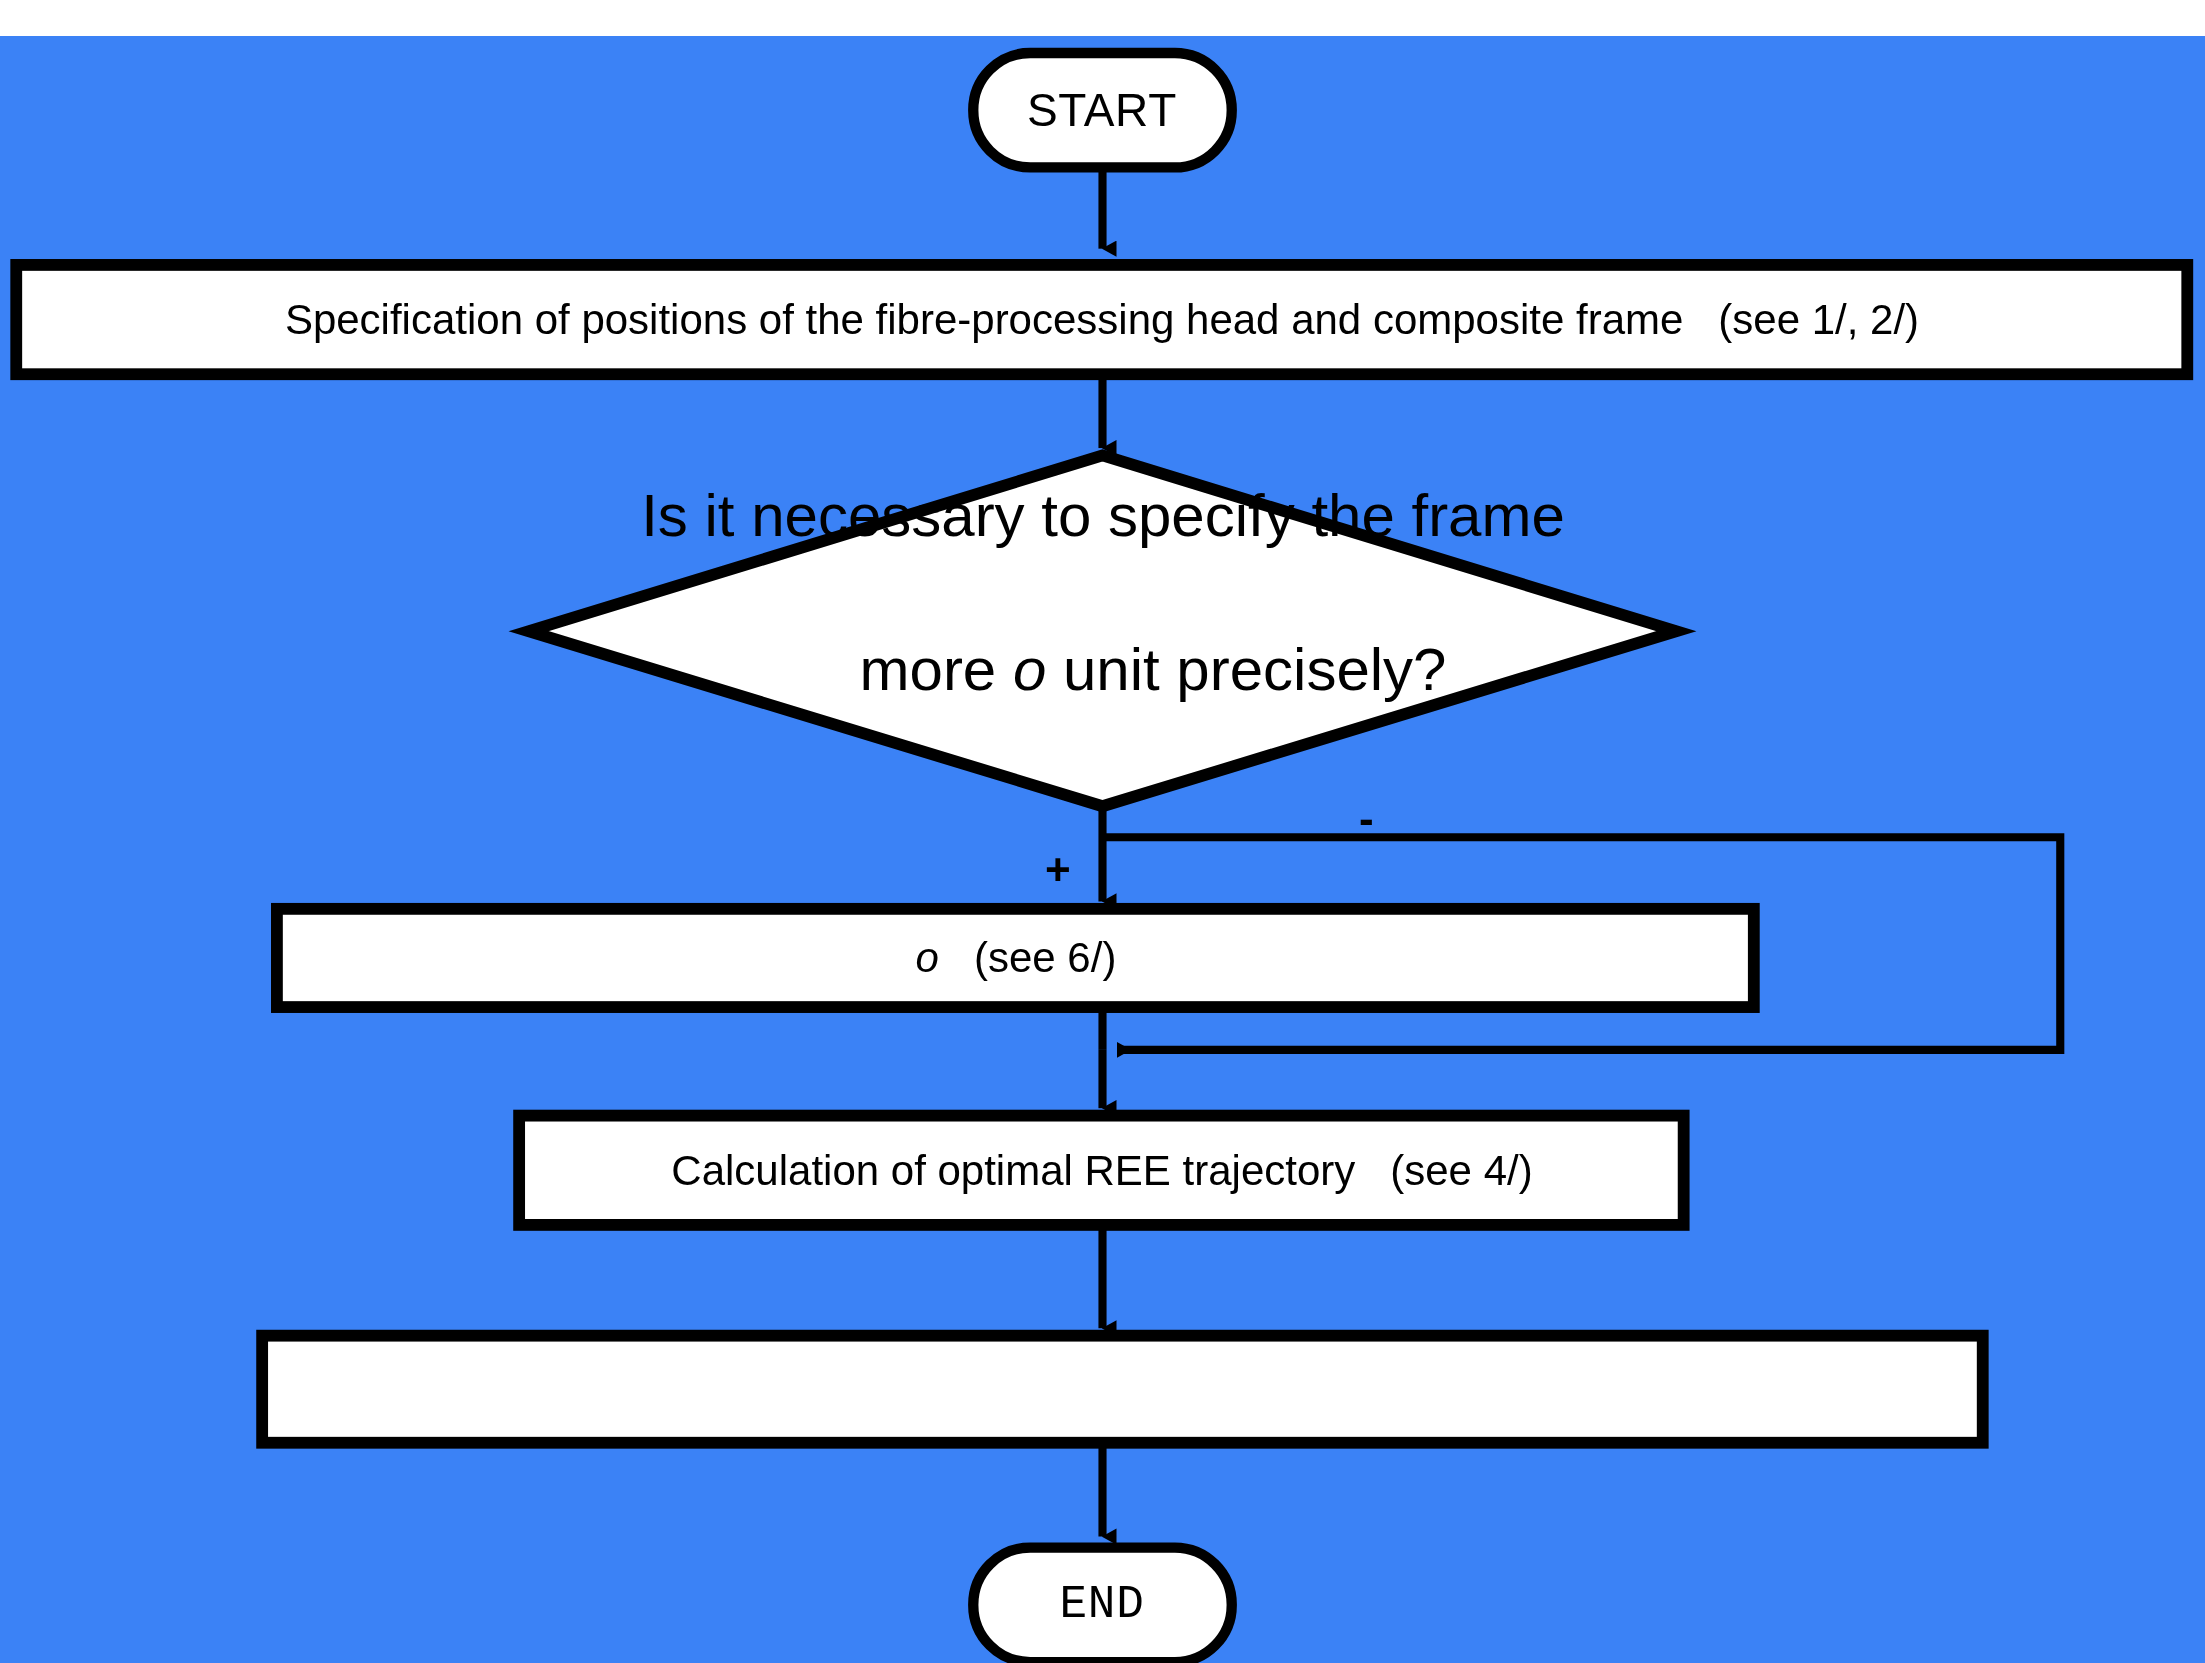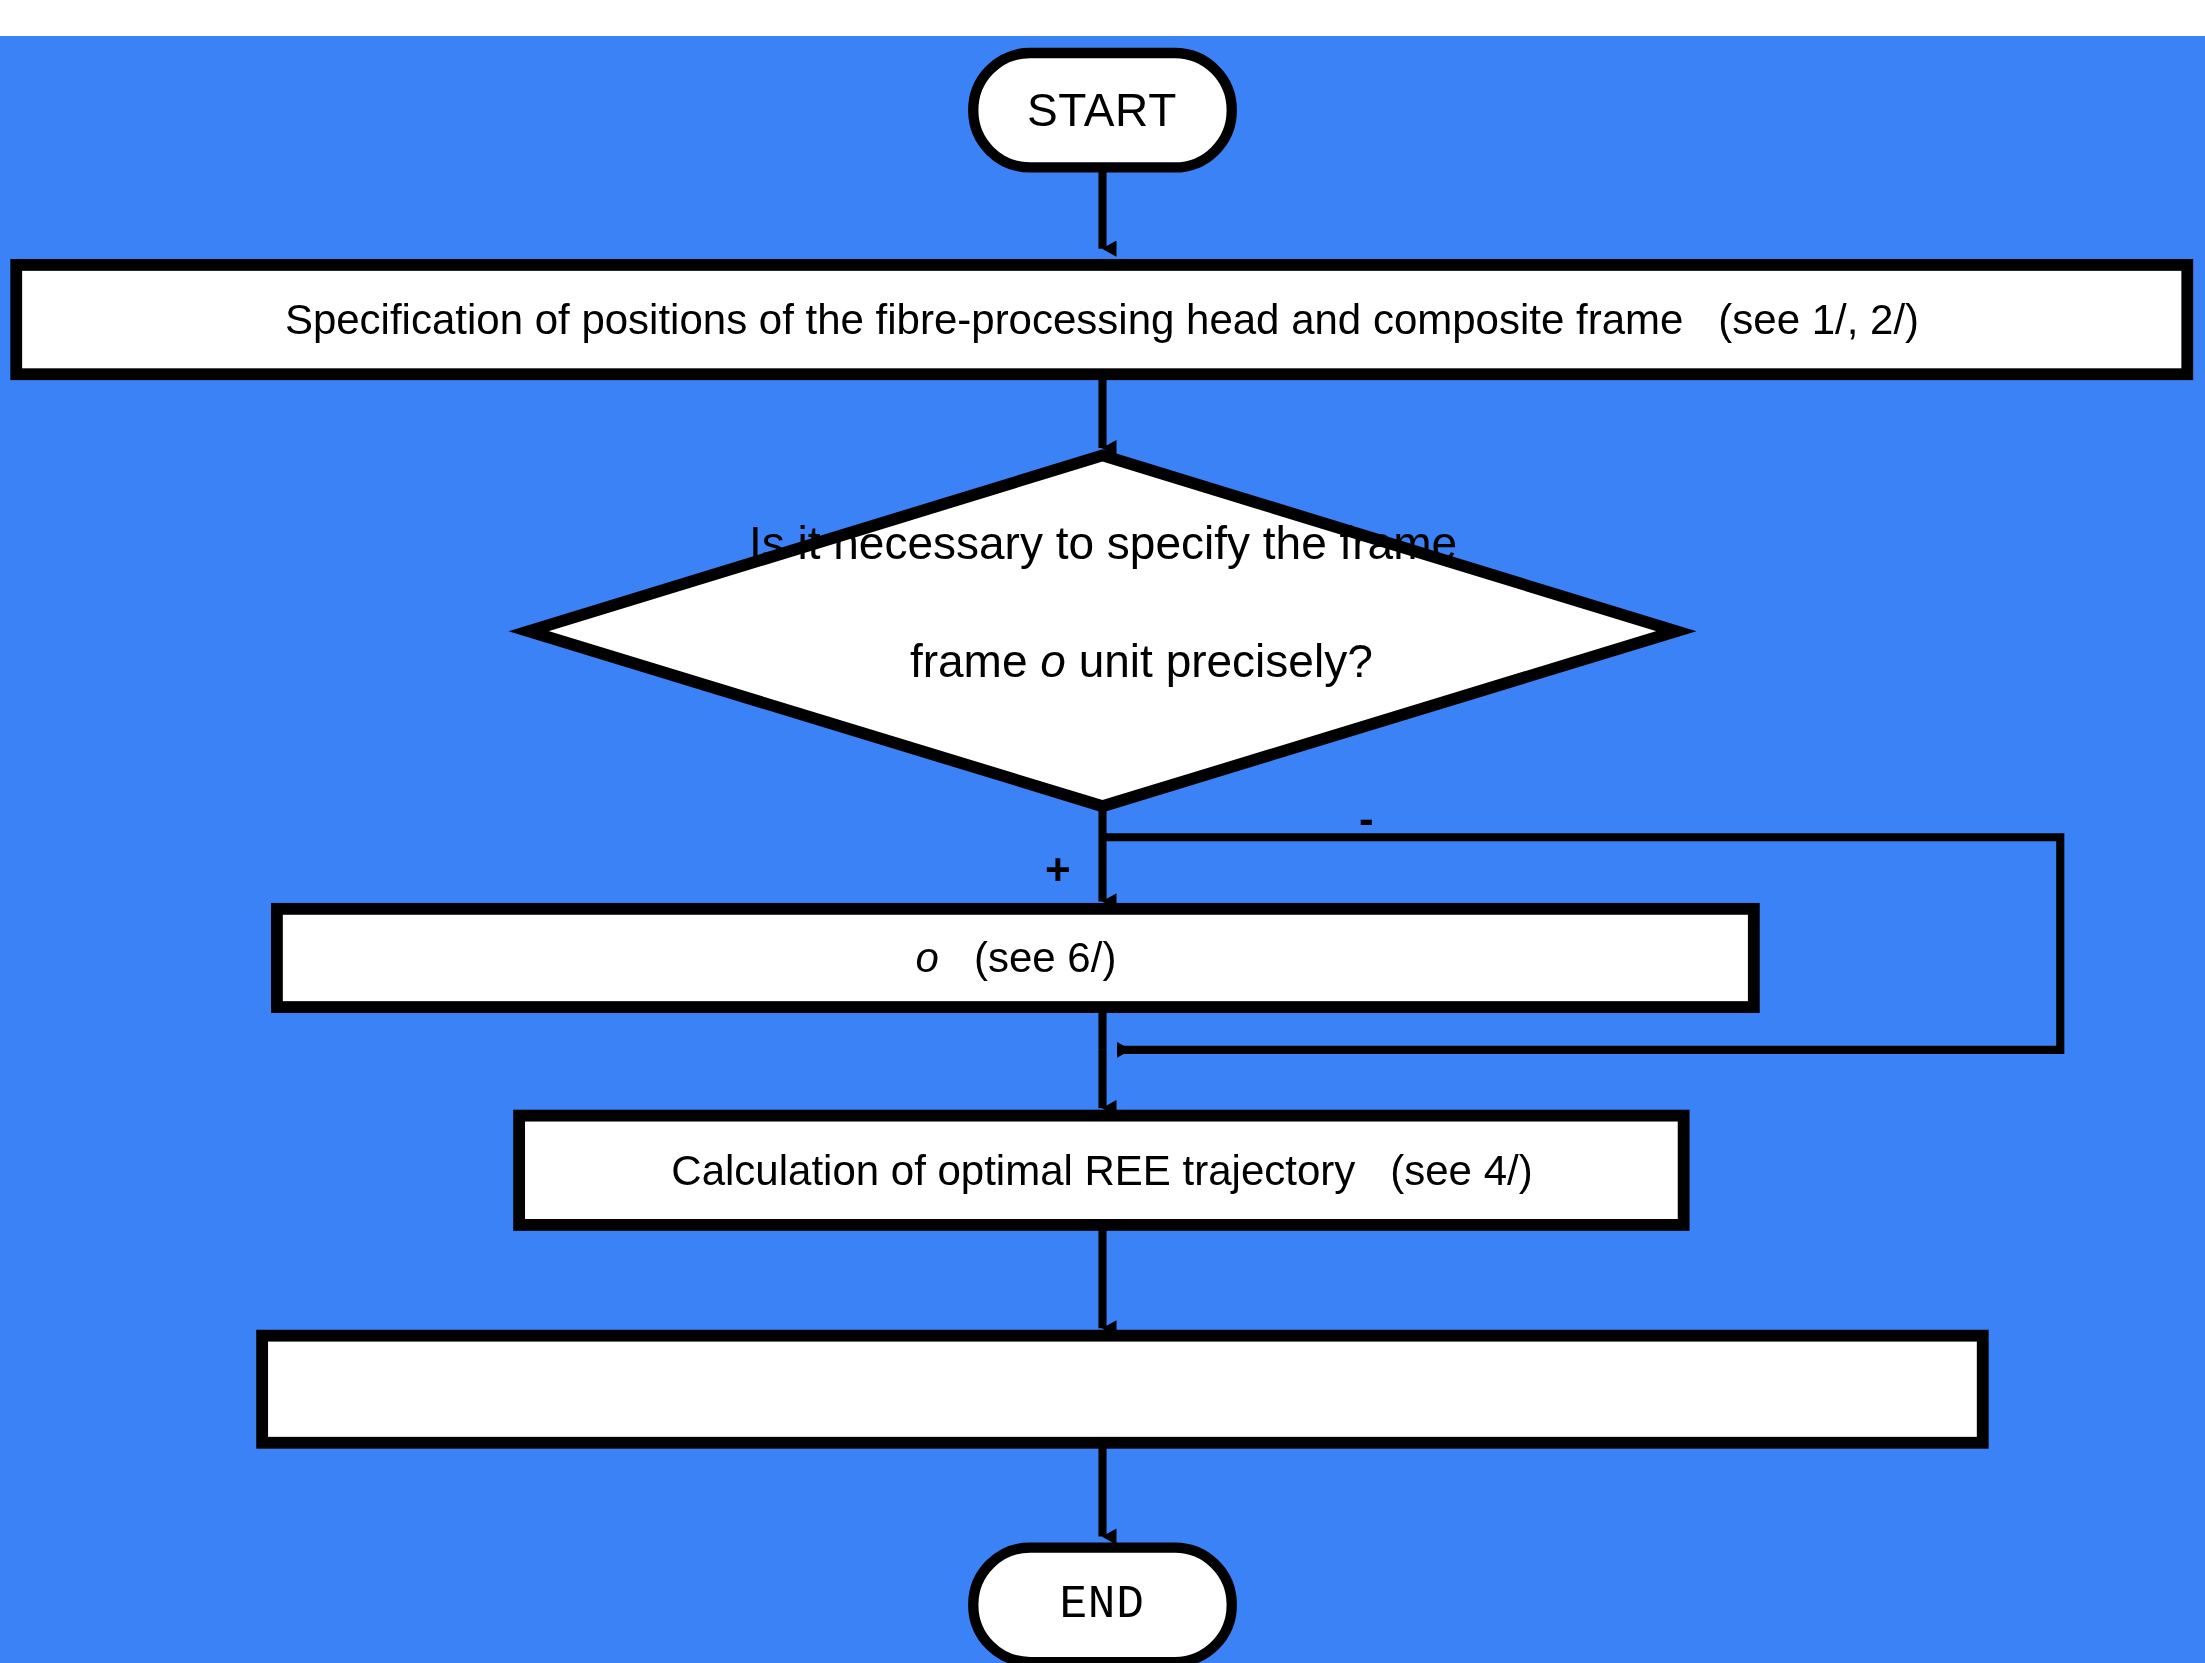--- a/index.html
+++ b/index.html
@@ -38,21 +38,21 @@
     pointer-events: none;
   }
   .terminator-label {
     font-size: 46px;
     letter-spacing: 0.7px;
   }
   .process-label {
     font-size: 42px;
   }
   .decision-label {
-    font-size: 46px;
+    font-size: 60px;
     flex-direction: column;
     line-height: 1.28;
   }
   .branch-label {
     position: absolute;
     color: #000000;
     font-family: "Liberation Sans", sans-serif;
     font-weight: bold;
     font-size: 44px;
     line-height: 1;
@@ -106,21 +106,21 @@
     <rect x="1318" y="2047" width="350" height="155" rx="77" ry="77" fill="#ffffff" stroke="#000000" stroke-width="14"></rect>
   </svg>
 
   <div class="node-label terminator-label" style="left:973px; top:17px; width:258px; height:114px;">START</div>
 
   <div class="node-label process-label" style="left:29.5px; top:229px; width:2145px; height:109px;">Specification of positions of the fibre-processing head and composite frame   (see 1/, 2/)</div>
 
   <div class="node-label decision-label" style="left:529px; top:470px; width:1148px; height:251px;">
     <span>Is it necessary to specify the frame</span>
     <span>
-      <span>frame </span><span class="italic-o">o</span><span> unit precisely?</span>
+      <span>more </span><span class="italic-o">o</span><span> unit precisely?</span>
     </span>
   </div>
 
   <div class="branch-label" style="left:1045px; top:812px;">+</div>
 
   <div class="branch-label" style="left:1359px; top:761px;">-</div>
 
   <div class="node-label process-label" style="left:290px; top:873px; width:1452px; height:98px;">
     <span class="italic-o">o</span><span>   (see 6/)</span>
   </div>

